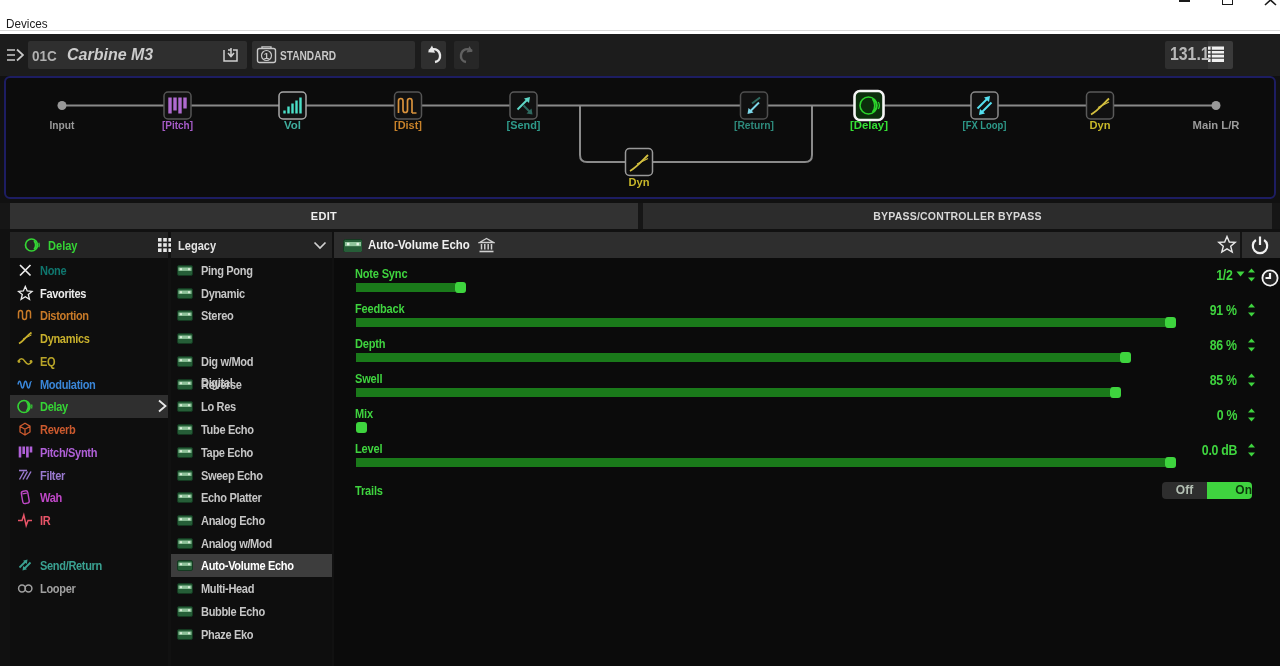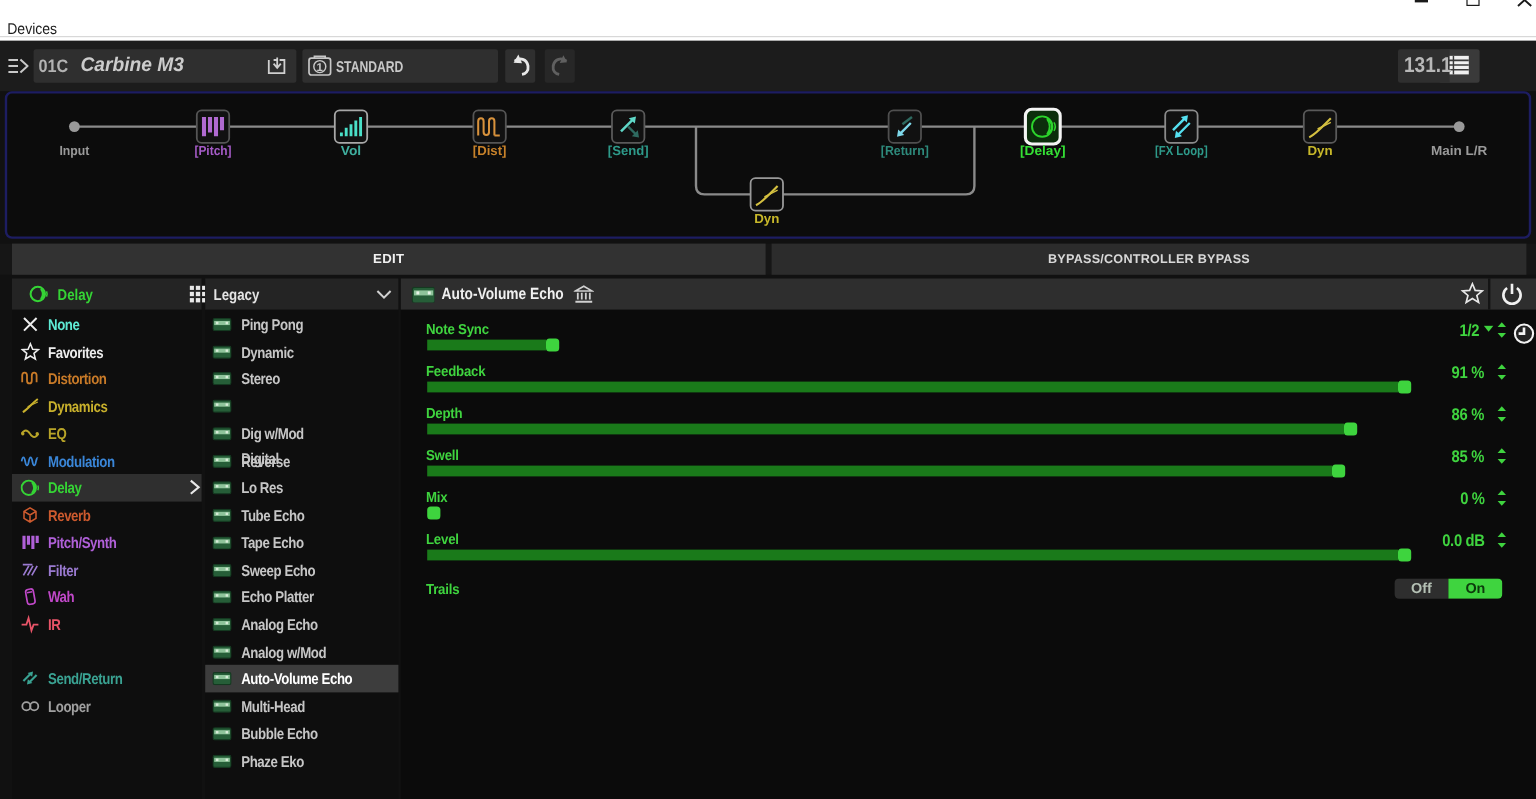--- a/index.html
+++ b/index.html
@@ -199,21 +199,21 @@
           <rect x="0" y="10.4" width="3.6" height="3.6"></rect>
           <rect x="5.2" y="10.4" width="3.6" height="3.6"></rect>
           <rect x="10.4" y="10.4" width="3.6" height="3.6"></rect>
         </g>
   </svg>
 </div>
 <div class="row" style="top:27.0px;">
       <svg class="micon" width="17" height="17" style="left:7px;top:3px;">
         <path d="M3,3 L13.5,13.5 M13.5,3 L3,13.5" stroke="#ececec" stroke-width="1.7"></path>
       </svg>
-      <span class="rowtext" style="color:#5eead4;"><span class="cx">None</span></span>
+      <span class="rowtext" style="color:#0f766e;"><span class="cx">None</span></span>
     </div>
 <div class="row" style="top:49.7px;">
       <svg class="micon" width="17" height="17" style="left:7px;top:3px;">
         <path d="M8.3,1.5 L10.2,6 L15,6.4 L11.3,9.5 L12.5,14.3 L8.3,11.7 L4.1,14.3 L5.3,9.5 L1.6,6.4 L6.4,6 Z" stroke="#ececec" stroke-width="1.3" fill="none"></path>
       </svg>
       <span class="rowtext" style="color:#ececec;"><span class="cx">Favorites</span></span>
     </div>
 <div class="row" style="top:72.4px;">
       <svg class="micon" width="17" height="17" style="left:7px;top:3px;">
         <path d="M1.5,11.5 V6 Q1.5,3.5 3.5,3.5 Q5.5,3.5 5.5,6 V10 Q5.5,12.5 7.5,12.5 Q9.5,12.5 9.5,10 V6 Q9.5,3.5 11.5,3.5 Q13.5,3.5 13.5,6 V11.5" stroke="#c87a28" stroke-width="1.5" fill="none"></path>
@@ -552,16 +552,16 @@
       <div class="thumb" style="left:809px;"></div>
     </div>
 <div class="pval" style="right:43px;top:210px;width:120px;margin-right:0px;"><span class="cxr">0.0 dB</span></div>
 <svg class="abs" width="10" height="14" style="left:913px;top:211px;">
       <path d="M4.5,0.5 L8,4.6 H1 Z" fill="#3fd43f"></path>
       <path d="M4.5,13.5 L8,9.4 H1 Z" fill="#3fd43f"></path>
     </svg>
 <div class="plabel" style="left:21px;top:252px;"><span class="cx" style="transform:scaleX(0.92);">Trails</span></div>
 <div class="abs" style="left:828px;top:250px;width:90px;height:17px;border-radius:4px;overflow:hidden;">
   <div class="abs" style="left:0;top:0;width:45px;height:27px;background:#2e2e2e;color:#b4c0b4;font-size:12px;font-weight:bold;text-align:center;line-height:17px;">Off</div>
-  <div class="abs" style="left:45px;top:0;width:45px;height:17px;background:#3fd43f;color:#0c3a0c;font-size:12px;font-weight:bold;text-align:center;line-height:17px;">On</div>
+  <div class="abs" style="left:45px;top:0;width:45px;height:17px;background:#3fd43f;color:#0c3a0c;font-size:12px;font-weight:bold;text-align:right;line-height:17px;">On</div>
 </div>
 
 </div>
 
 </body></html>

